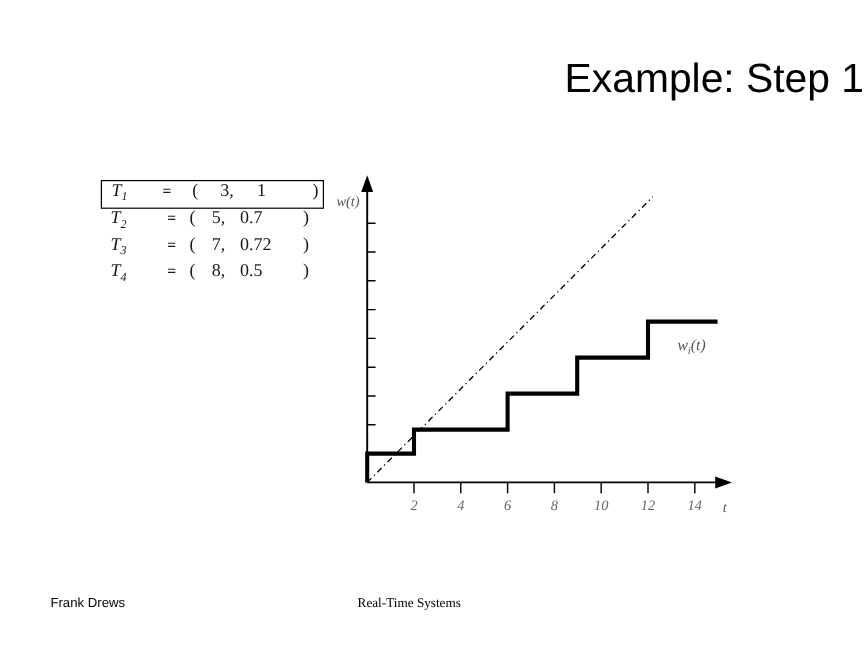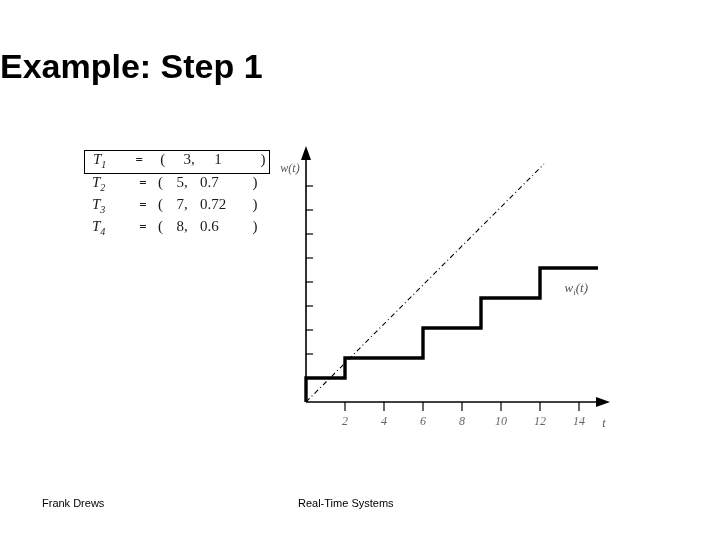--- a/index.html
+++ b/index.html
@@ -15,23 +15,23 @@
     font-family: "Liberation Sans", sans-serif;
     color: #000000;
   }
 
   
   #slide-title {
     position: absolute;
     left: 0;
     top: 46px;
     width: 720px;
-    text-align: left;
+    text-align: right;
     font-size: 34px;
-    font-weight: bold;
+    font-weight: normal;
     line-height: 40px;
     letter-spacing: 0px;
     color: #000000;
     font-family: "Liberation Sans", sans-serif;
   }
 
   
   #task-table {
     position: absolute;
     left: 84px;
@@ -136,20 +136,21 @@
     color: #000000;
     white-space: nowrap;
   }
   #footer-subject {
     position: absolute;
     left: 298px;
     top: 497px;
     font-size: 11px;
     color: #000000;
     white-space: nowrap;
+    font-family: Liberation Serif, serif;
   }
 </style>
 </head>
 <body>
 
 <div id="slide-title">Example: Step 1</div>
 
 <div id="task-table">
 
   <div class="task-row highlighted">
@@ -177,21 +178,21 @@
     <span class="cell-v1">7,</span>
     <span class="cell-v2">0.72</span>
     <span class="cell-paren-close">)</span>
   </div>
 
   <div class="task-row">
     <span class="cell-name"><span>T</span><span class="sub">4</span></span>
     <span class="cell-eq">=</span>
     <span class="cell-paren">(</span>
     <span class="cell-v1">8,</span>
-    <span class="cell-v2">0.6</span>
+    <span class="cell-v2">0.5</span>
     <span class="cell-paren-close">)</span>
   </div>
 
 </div>
 
 <div id="chart-area">
   <svg id="chart-svg" width="344" height="292" viewBox="0 0 344 292">
 
     <line x1="30" y1="262" x2="30" y2="16" stroke="#000" stroke-width="1.6"></line>
     <polygon points="30,6 25,20 35,20" fill="#000"></polygon>

